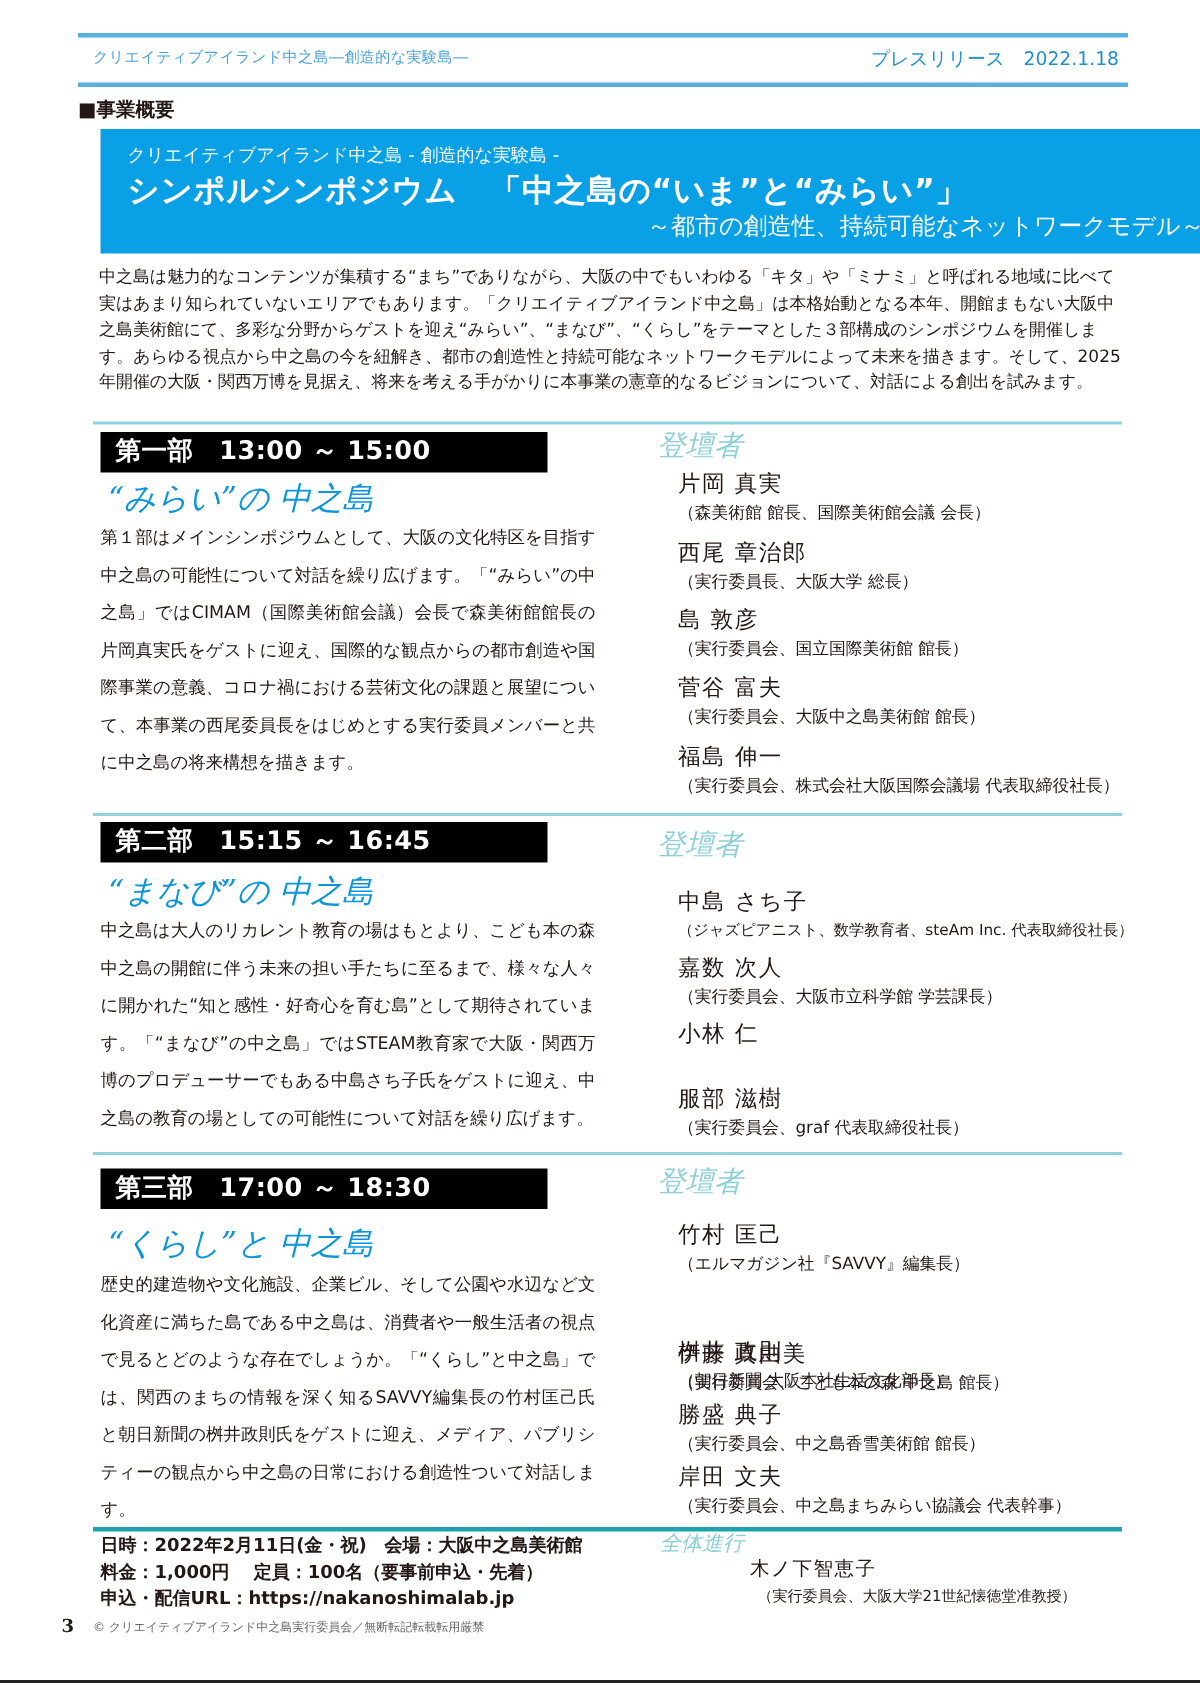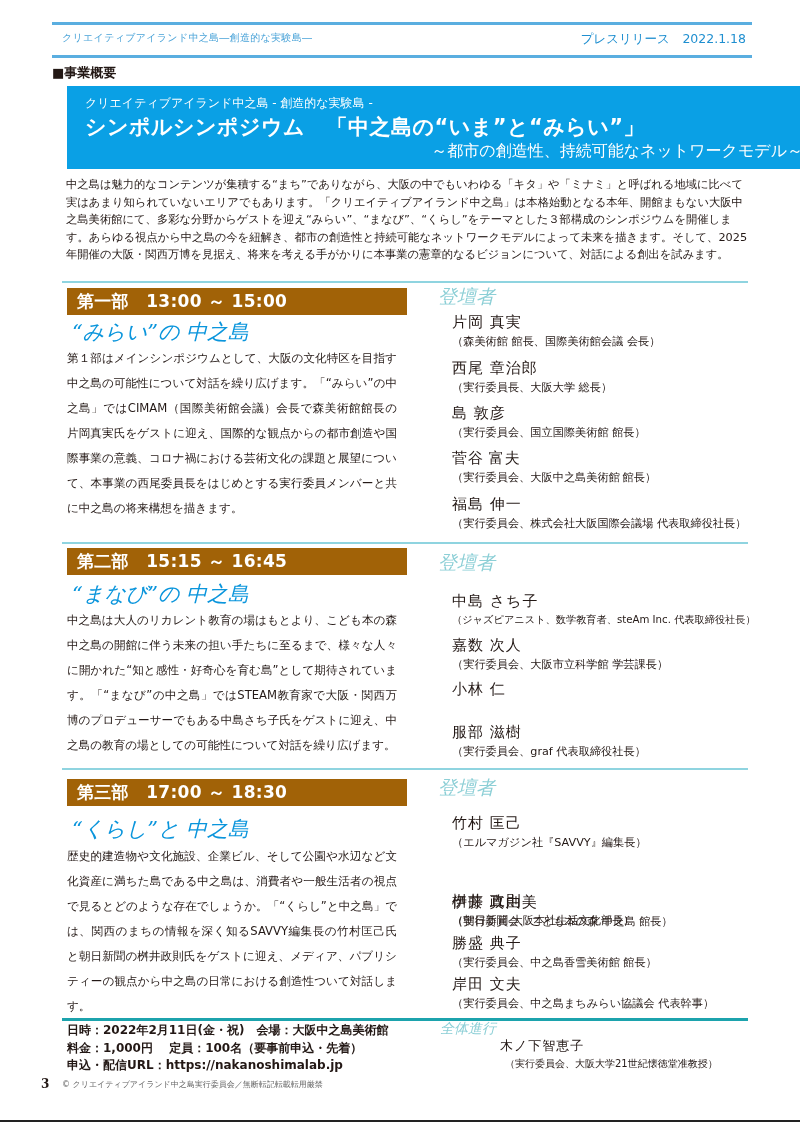--- a/index.html
+++ b/index.html
@@ -14,21 +14,21 @@
 
     .banner { position: absolute; left: 67px; top: 86px; width: 776px; height: 83px; background: #0aa0e5; color: #fff; }
     .banner .sub { position: absolute; left: 18px; top: 9px; font-size: 12px; }
     .banner .main { position: absolute; left: 18px; top: 27px; font-size: 21px; font-weight: bold; letter-spacing: 0.5px; }
     .banner .tag { position: absolute; right: 40px; top: 55px; font-size: 16px; }
 
     .intro { position: absolute; left: 66px; top: 176px; width: 682px; font-size: 11.3px; line-height: 17.6px; color: #231815; }
     .divider { position: absolute; left: 62px; width: 686px; height: 2px; background: #8fd4e0; }
     .divider.teal { background: #1ca3ad; height: 3px; }
 
-    .part-bar { position: absolute; left: 67px; width: 340px; height: 27px; background: #a16207; color: #fff; font-weight: bold; font-size: 17px; padding-left: 10px; line-height: 27px; letter-spacing: 0.3px; }
+    .part-bar { position: absolute; left: 67px; width: 298px; height: 27px; background: #000000; color: #fff; font-weight: bold; font-size: 17px; padding-left: 10px; line-height: 27px; letter-spacing: 0.3px; }
     .part-title { position: absolute; left: 72px; font-size: 21px; font-style: italic; color: #0a95dc; font-family: "DejaVu Serif", "Liberation Serif", serif; }
     .part-body { position: absolute; left: 67px; width: 330px; font-size: 11.6px; line-height: 25px; color: #231815; text-align: justify; }
 
     .speakers-head { position: absolute; left: 438px; font-size: 19px; font-style: italic; color: #8ccfd6; font-family: Liberation Mono, monospace; }
     .speaker { position: absolute; left: 452px; }
     .speaker .name { font-size: 15px; color: #231815; letter-spacing: 1px; }
     .speaker .role { font-size: 11.2px; color: #231815; margin-top: 2px; white-space: nowrap; }
 
     .info { position: absolute; left: 67px; top: 1022px; font-size: 12px; line-height: 17.5px; color: #231815; font-weight: bold; }
     .mc-head { position: absolute; left: 440px; top: 1020px; font-size: 14px; font-style: italic; color: #8ccfd6; font-family: "DejaVu Serif", "Liberation Serif", serif; }
@@ -68,21 +68,21 @@
   <div class="role">（森美術館 館長、国際美術館会議 会長）</div>
 </div>
 <div class="speaker" style="top:359px;">
   <div class="name">西尾 章治郎</div>
   <div class="role">（実行委員長、大阪大学 総長）</div>
 </div>
 <div class="speaker" style="top:404px;">
   <div class="name">島 敦彦</div>
   <div class="role">（実行委員会、国立国際美術館 館長）</div>
 </div>
-<div class="speaker" style="top:449px;font-family:Liberation Serif, serif;">
+<div class="speaker" style="top:449px;">
   <div class="name">菅谷 富夫</div>
   <div class="role">（実行委員会、大阪中之島美術館 館長）</div>
 </div>
 <div class="speaker" style="top:495px;">
   <div class="name">福島 伸一</div>
   <div class="role">（実行委員会、株式会社大阪国際会議場 代表取締役社長）</div>
 </div>
 
 <div class="divider" style="top:542px;"></div>
 

